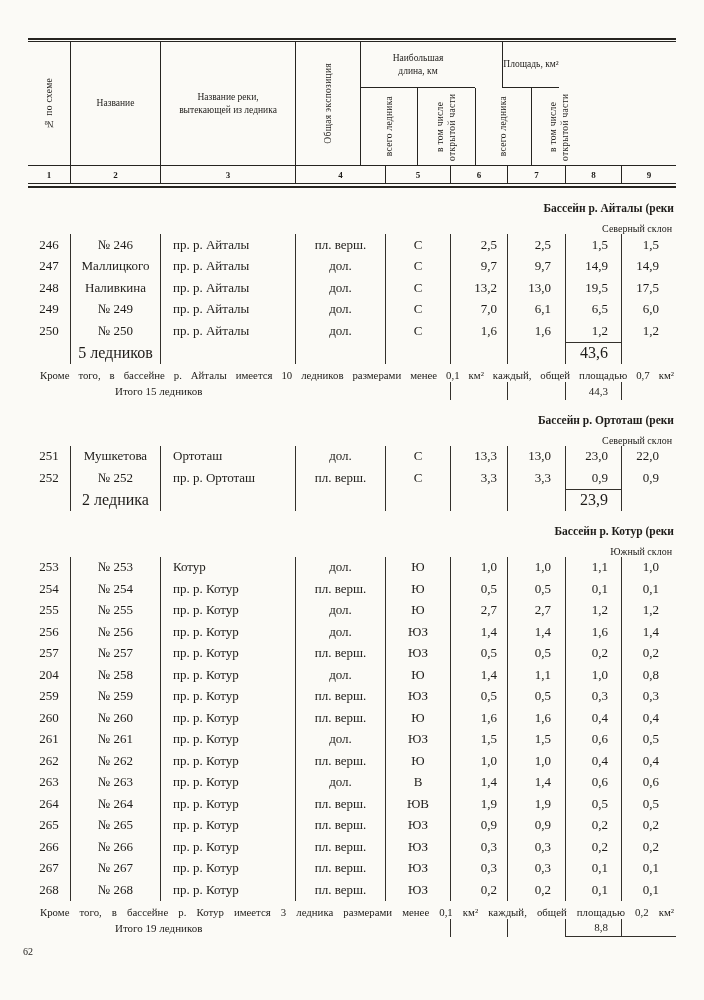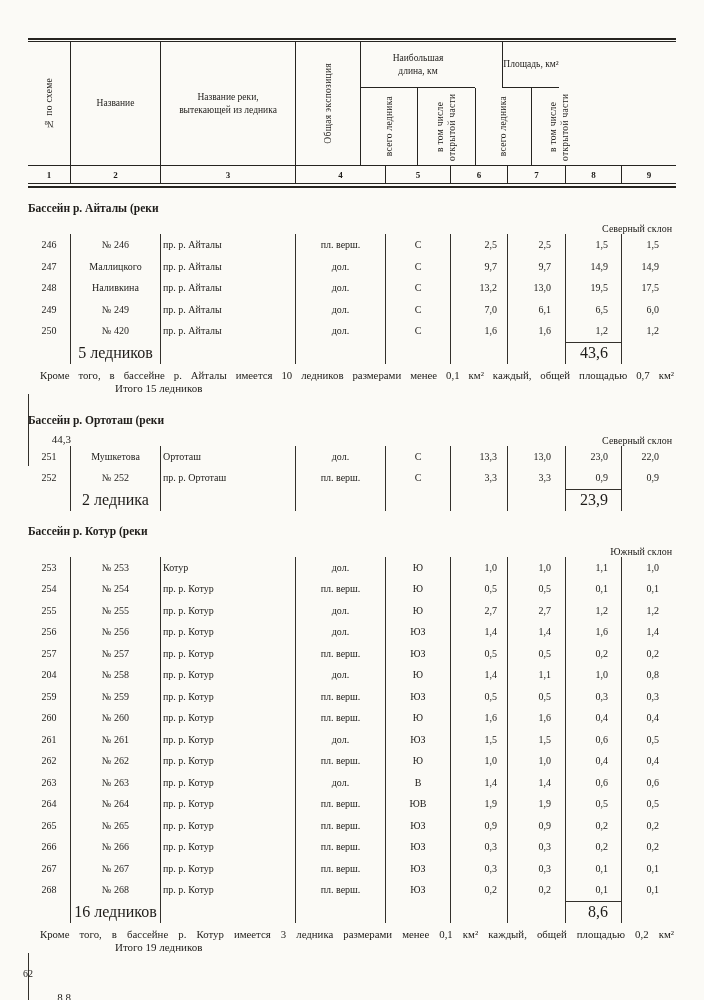--- a/index.html
+++ b/index.html
@@ -44,44 +44,44 @@
   .h-nums { display:flex; height:18px; border-bottom:1px solid #262420; }
   .ncell {
     display:flex; align-items:center; justify-content:center;
     font-size:9px; font-weight:bold; border-left:1px solid #262420;
   }
   .h-nums .ncell:first-child { border-left:none; }
   .heavy-rule { height:2.5px; background:#262420; margin-top:1.5px; }
 
   
   .row { display:flex; }
-  .basin-row { height:26px; align-items:flex-end; padding-right:2px; }
+  .basin-row { height:26px; align-items:flex-end; justify-content:flex-end; padding-right:2px; }
   .basin-text { font-weight:bold; font-size:11.5px; }
   .slope-row { height:20px; align-items:flex-end; justify-content:flex-end; padding-right:4px; }
   .slope-text { font-size:10px;padding-left:12px; }
 
-  .data-row { height:21.5px; font-size:10px;align-items:flex-end; }
+  .data-row { height:21.5px; font-size:13px;align-items:flex-end; }
   .cell { display:flex; align-items:center; border-left:1px solid #33302b; min-height:100%; }
   .data-row .cell:first-child, .sum-row .cell:first-child { border-left:none; }
   .al-c { justify-content:center; }
-  .al-l { justify-content:flex-start; padding-left:2px; }
+  .al-l { justify-content:flex-start; padding-left:12px; }
   .num  { justify-content:flex-end; }
   .num6 { padding-right:10px; } .num7 { padding-right:14px; }
   .num8 { padding-right:13px; } .num9 { padding-right:17px; }
 
   .sum-row { height:22px; font-size:16px; }
   .sum-row .cell.c8 { border-top:1px solid #33302b; }
 
   .note-row { height:18px; align-items:flex-end; }
   .note-text {
     width:100%; padding:0 2px 1px 12px; font-size:10.8px;
     text-align:justify; text-align-last:justify; white-space:nowrap;
   }
 
-  .total-row { height:18px; font-size:11px;flex-direction:column; }
+  .total-row { height:18px; font-size:11px; }
   .total-label { width:422px; display:flex; align-items:center; padding-left:87px; }
   .total-row .cell { border-left:1px solid #33302b; }
   .total-row.final .cell.c8, .total-row.final .cell.c9 { border-bottom:1px solid #33302b; }
 
   .pagenum { margin-top:9px; margin-left:-5px; font-size:10px; }
 </style>
 </head>
 <body>
 
 <div class="page">
@@ -188,21 +188,21 @@
           <div class="cell c3 al-l">пр. р. Айталы</div>
           <div class="cell c4 al-c">дол.</div>
           <div class="cell c5 al-c">С</div>
           <div class="cell c6 num num6">7,0</div>
           <div class="cell c7 num num7">6,1</div>
           <div class="cell c8 num num8">6,5</div>
           <div class="cell c9 num num9">6,0</div>
         </div>
         <div class="row data-row">
           <div class="cell c1 al-c">250</div>
-          <div class="cell c2 al-c">№ 420</div>
+          <div class="cell c2 al-c">№ 250</div>
           <div class="cell c3 al-l">пр. р. Айталы</div>
           <div class="cell c4 al-c">дол.</div>
           <div class="cell c5 al-c">С</div>
           <div class="cell c6 num num6">1,6</div>
           <div class="cell c7 num num7">1,6</div>
           <div class="cell c8 num num8">1,2</div>
           <div class="cell c9 num num9">1,2</div>
         </div>
         <div class="row sum-row">
           <div class="cell c1 al-c"></div>
@@ -439,31 +439,20 @@
           <div class="cell c1 al-c">268</div>
           <div class="cell c2 al-c">№ 268</div>
           <div class="cell c3 al-l">пр. р. Котур</div>
           <div class="cell c4 al-c">пл. верш.</div>
           <div class="cell c5 al-c">ЮЗ</div>
           <div class="cell c6 num num6">0,2</div>
           <div class="cell c7 num num7">0,2</div>
           <div class="cell c8 num num8">0,1</div>
           <div class="cell c9 num num9">0,1</div>
         </div>
-        <div class="row sum-row">
-          <div class="cell c1 al-c"></div>
-          <div class="cell c2 al-c">16 ледников</div>
-          <div class="cell c3 al-l"></div>
-          <div class="cell c4 al-c"></div>
-          <div class="cell c5 al-c"></div>
-          <div class="cell c6 num num6"></div>
-          <div class="cell c7 num num7"></div>
-          <div class="cell c8 num num8">8,6</div>
-          <div class="cell c9 num num9"></div>
-        </div>
         <div class="row note-row">
           <div class="note-text">Кроме того, в бассейне р. Котур имеется 3 ледника размерами менее 0,1 км² каждый, общей площадью 0,2 км²</div>
         </div>
         <div class="row total-row final">
           <div class="total-label">Итого 19 ледников</div>
           <div class="cell c6 num num6"></div>
           <div class="cell c7 num num7"></div>
           <div class="cell c8 num num8">8,8</div>
           <div class="cell c9 num num9"></div>
         </div>

